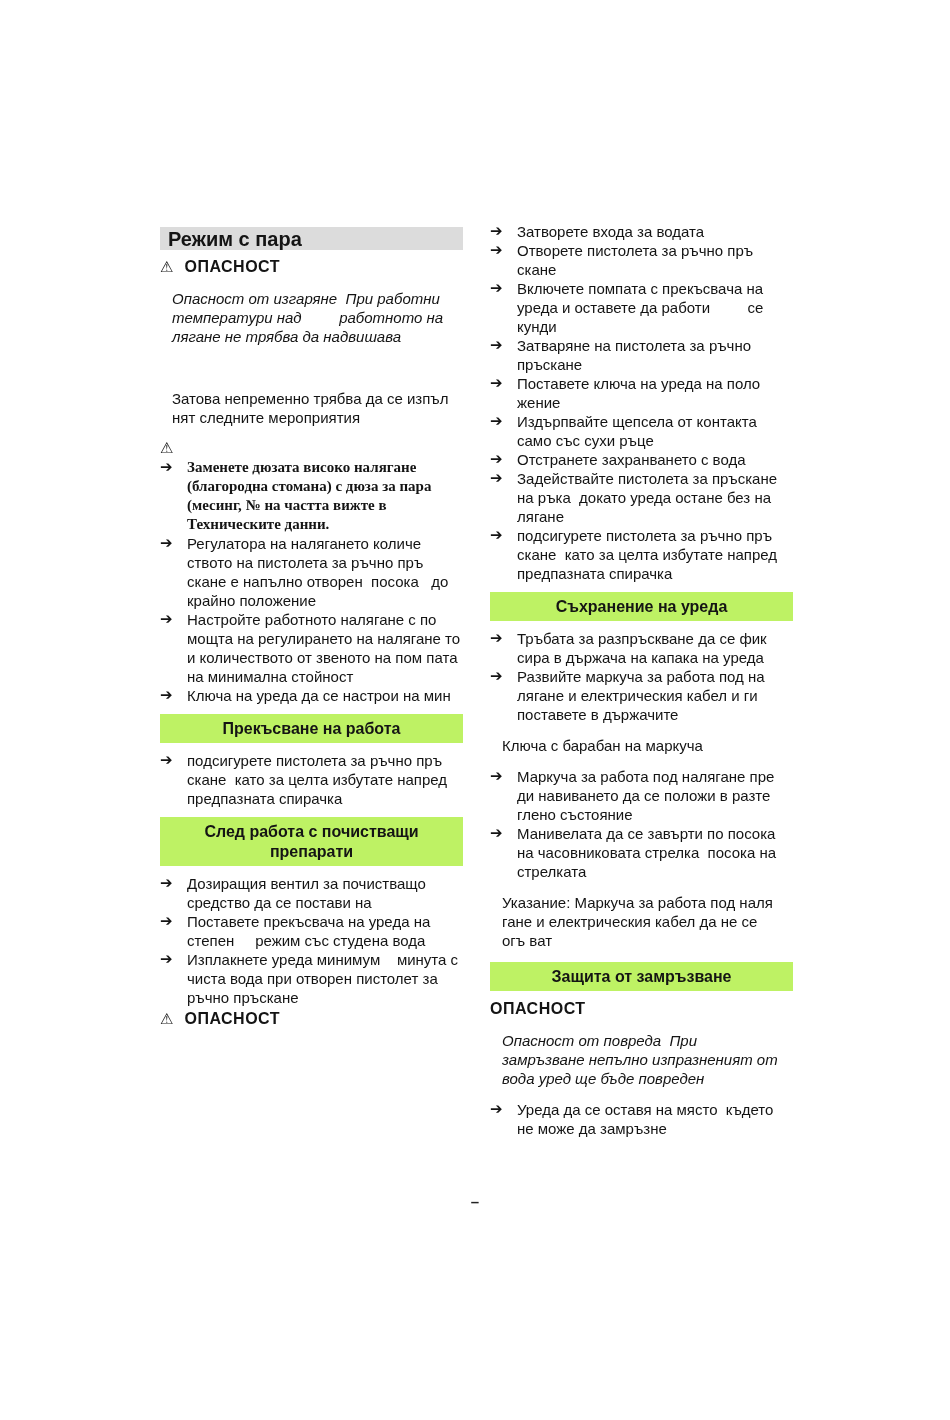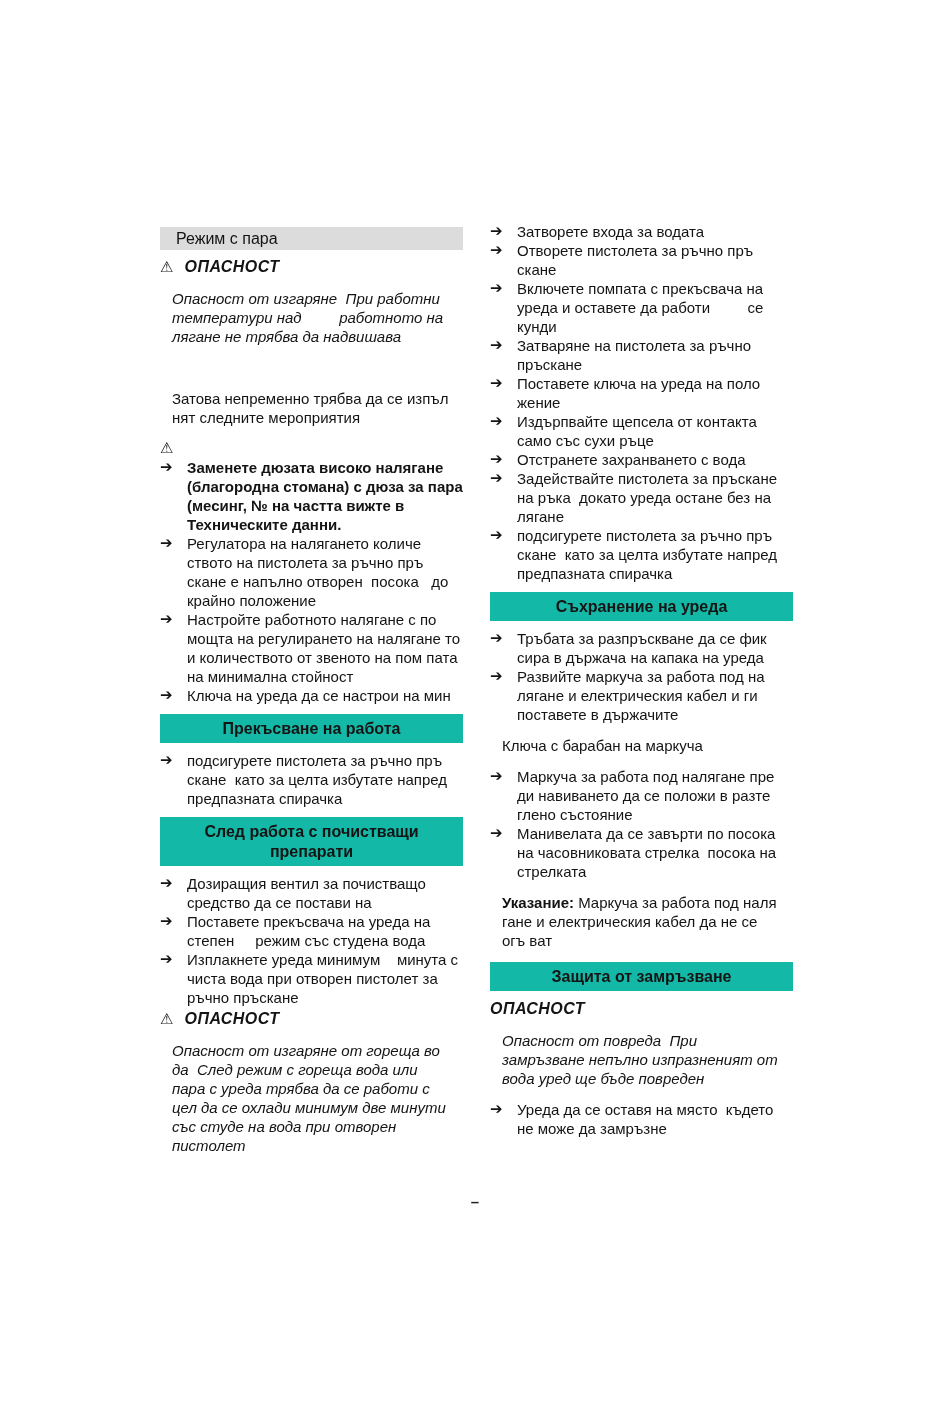--- a/index.html
+++ b/index.html
@@ -7,49 +7,49 @@
     width:950px;height:1420px;background:#ffffff;position:relative;
     font-family:"Liberation Sans", sans-serif;color:#141414;
     -webkit-font-smoothing:antialiased;
   }
   .page{position:absolute;inset:0;}
   .col{position:absolute;width:303px;font-size:15px;line-height:19px;}
   #col-left{left:160px;top:227px;}
   #col-right{left:490px;top:222px;}
 
   .bar-heading{
-    background:#dcdcdc;font-weight:normal;font-size:16px;line-height:20px;
-    padding:2px 6px 1px 16px;margin:0 0 7px 0;
+    background:#dcdcdc;font-weight:bold;font-size:20px;line-height:20px;
+    padding:2px 6px 1px 8px;margin:0 0 7px 0;
   }
   .box-heading{
-    background:#14b8a6;font-weight:bold;font-size:16px;line-height:20px;
+    background:#bef264;font-weight:bold;font-size:16px;line-height:20px;
     text-align:center;padding:5px 4px 4px;margin:9px 0 8px 0;
   }
   .alert-heading{
     font-size:16px;line-height:20px;margin:2px 0 3px 0;
     display:flex;align-items:baseline;gap:11px;
   }
-  .alert-word{font-weight:bold;font-style:italic;letter-spacing:0.5px;}
+  .alert-word{font-weight:bold;letter-spacing:0.5px;}
   .warn-icon{
     font-style:normal;font-weight:normal;font-size:15px;
     font-family:"DejaVu Sans", sans-serif;
   }
   .warn-line{
     font-family:"DejaVu Sans", sans-serif;font-size:15px;line-height:19px;
   }
   .para{margin:12px;white-space:pre-wrap;}
   .italic{font-style:italic;}
-  .note-lead{font-weight:bold;}
+  .note-lead{font-weight:normal;}
   .bullet{display:flex;margin:0;}
   .bullet .arrow{
     width:27px;flex:none;font-weight:bold;
     font-family:"DejaVu Sans", sans-serif;
   }
   .bullet .text{white-space:pre-wrap;flex:1 1 auto;}
-  .bullet .text.bold{font-weight:bold;}
+  .bullet .text.bold{font-weight:bold;font-family:Liberation Serif, serif;}
   .spacer{height:19px;}
   .footer{
     position:absolute;left:0;top:1193px;width:100%;
     text-align:center;font-size:15px;font-weight:bold;color:#222;
   }
 </style>
 </head>
 <body>
 
 <div class="page">
@@ -94,21 +94,20 @@
         <span class="text">Поставете прекъсвача на уреда на степен     режим със студена вода</span>
       </div>
       <div class="bullet">
         <span class="arrow">➔</span>
         <span class="text">Изплакнете уреда минимум    минута с чиста вода при отворен пистолет за ръчно пръскане</span>
       </div>
       <div class="alert-heading">
         <span class="warn-icon">⚠</span>
         <span class="alert-word">ОПАСНОСТ</span>
       </div>
-      <p class="para italic">Опасност от изгаряне от гореща во да  След режим с гореща вода или пара с уреда трябва да се работи с цел да се охлади минимум две минути със студе на вода при отворен пистолет</p>
     </div>
   <div class="col" id="col-right">
       <div class="bullet">
         <span class="arrow">➔</span>
         <span class="text">Затворете входа за водата</span>
       </div>
       <div class="bullet">
         <span class="arrow">➔</span>
         <span class="text">Отворете пистолета за ръчно пръ скане</span>
       </div>

